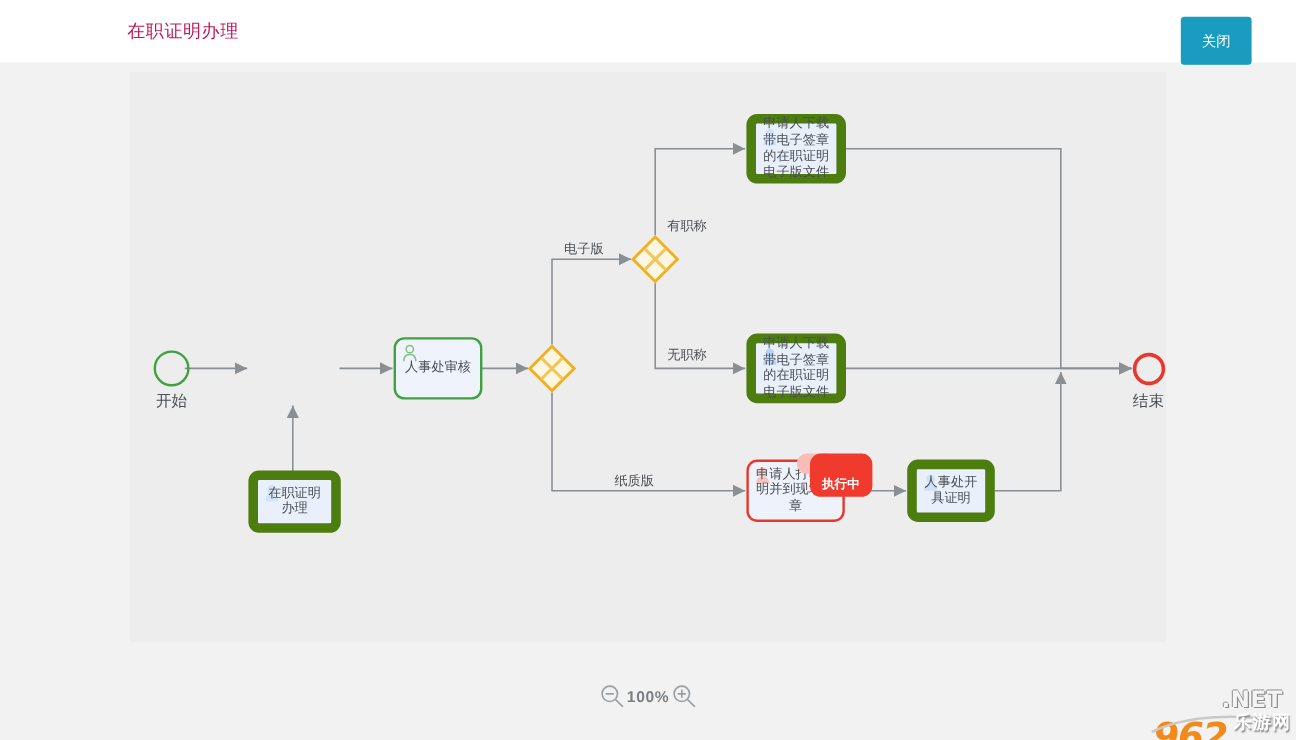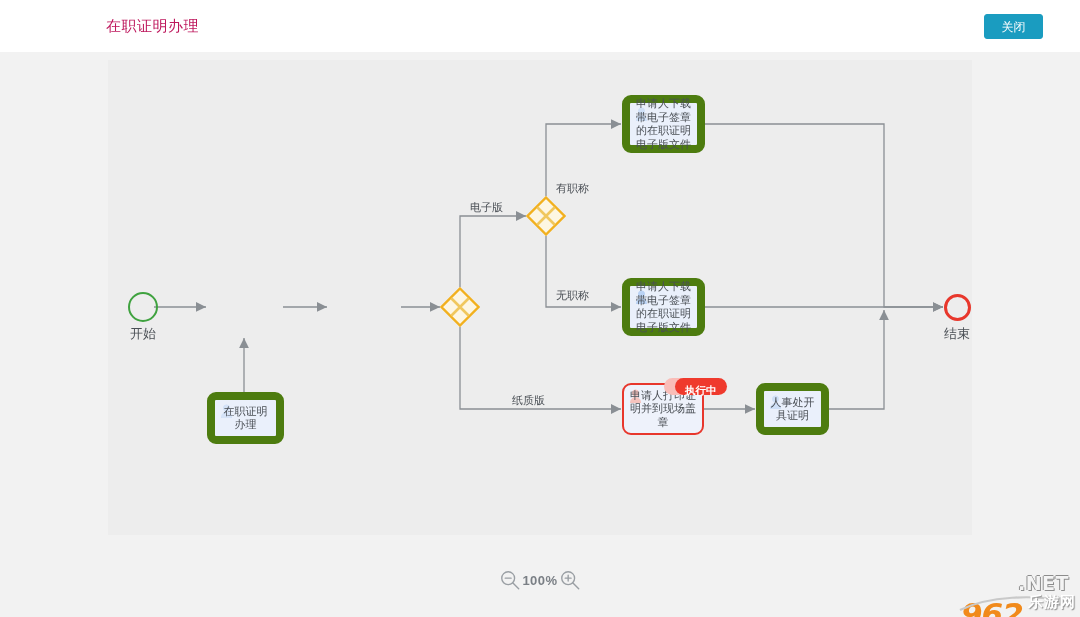--- a/index.html
+++ b/index.html
@@ -18,21 +18,21 @@
     display:flex; align-items:center;
   }
   .header-title {
     margin-left:106px;
     font-size:15px;
     color:#be185d;
     letter-spacing:0.5px;
   }
   .close-button {
     position:absolute; right:37px; top:14px;
-    width:59px; height:25px;
+    width:59px; height:40px;
     background:#1a9cc0;
     border:1px solid #1a9cc0;
     border-radius:3px;
     color:#ffffff;
     font-size:12px;
     font-family:"Liberation Sans", sans-serif;
     cursor:pointer;
     line-height:22px;
     text-align:center;
     padding:0;
@@ -79,21 +79,21 @@
 
   
   .edge-label {
     position:absolute; font-size:11px; color:#4a4f55;
     white-space:nowrap;
   }
 
   
   .status-badge {
     position:absolute;
-    height:17px; padding:4px 10px;
+    height:17px; padding:18px 10px;
     background:#ef3a2d;
     border-radius:9px;
     color:#fff; font-size:10.5px; font-weight:bold;
     line-height:17px; white-space:nowrap;
     z-index:6;
   }
   .badge-blob {
     position:absolute;
     width:34px; height:17px;
     border-radius:9px;
@@ -209,20 +209,27 @@
         <path d="M597,247 L835,247"></path>
 
         <path d="M721,349 L776,349 L776,250"></path>
       </g>
     </svg>
 
     <div class="event-circle start" style="left:20px; top:232px; width:30px; height:30px;"></div>
     <div class="event-caption" style="left:6px; top:265px; width:58px;">开始</div>
 
 
+    <div class="node green" style="left:220px; top:221px; width:74px; height:52px;">
+      <svg class="person-icon" viewBox="0 0 14 16">
+        <circle cx="7" cy="4.2" r="3.3" fill="none" stroke="#7fbf7f" stroke-width="1.3"></circle>
+        <path d="M1.6,15 C1.6,10.6 4,9 7,9 C10,9 12.4,10.6 12.4,15" fill="none" stroke="#7fbf7f" stroke-width="1.3"></path>
+      </svg>
+      <span class="node-label">人事处审核</span>
+    </div>
 
     <div class="node blue" style="left:99px; top:332px; width:77px; height:52px;">
       <svg class="person-icon" viewBox="0 0 14 16">
         <circle cx="7" cy="4.2" r="3.3" fill="#d6e3f7" stroke="#cfe0f7" stroke-width="1"></circle>
         <path d="M1.6,15 C1.6,10.6 4,9 7,9 C10,9 12.4,10.6 12.4,15" fill="#d6e3f7" stroke="#cfe0f7" stroke-width="1"></path>
       </svg>
       <span class="node-label">在职证明办理</span>
     </div>
 
     <svg class="gateway" style="left:332px; top:227px;" viewBox="0 0 40 40">

